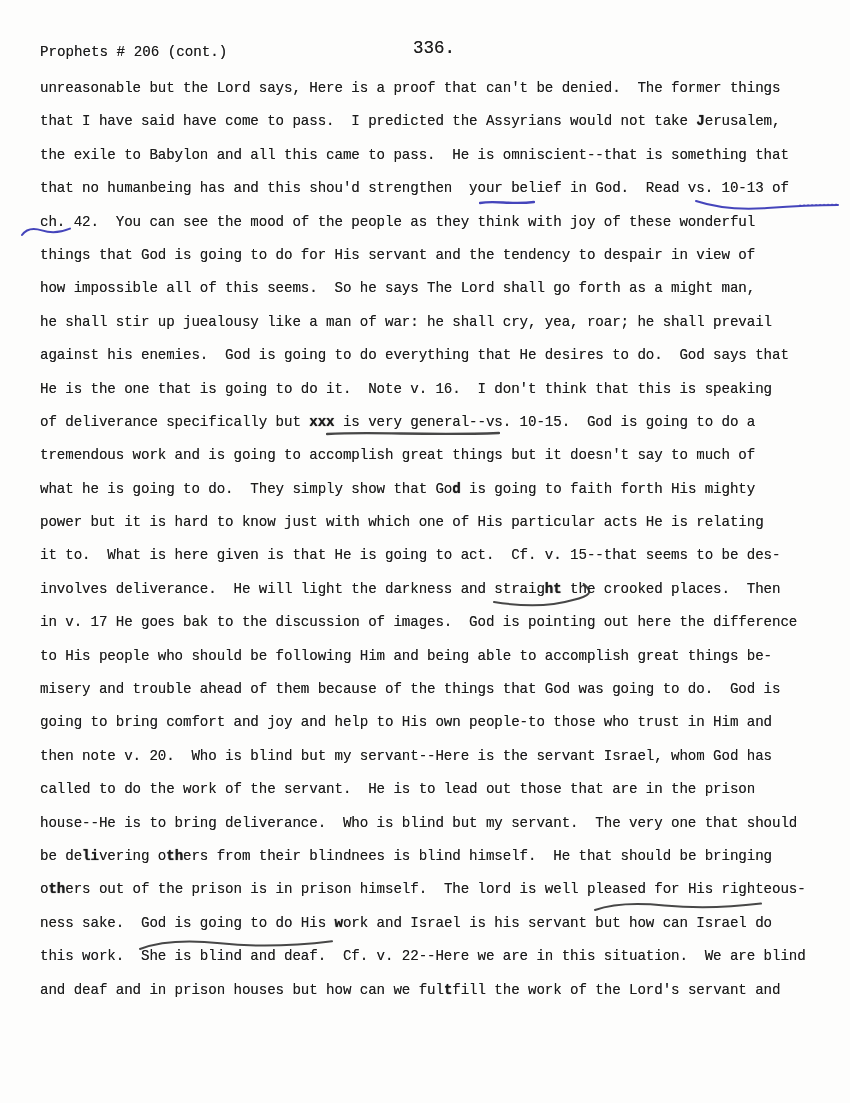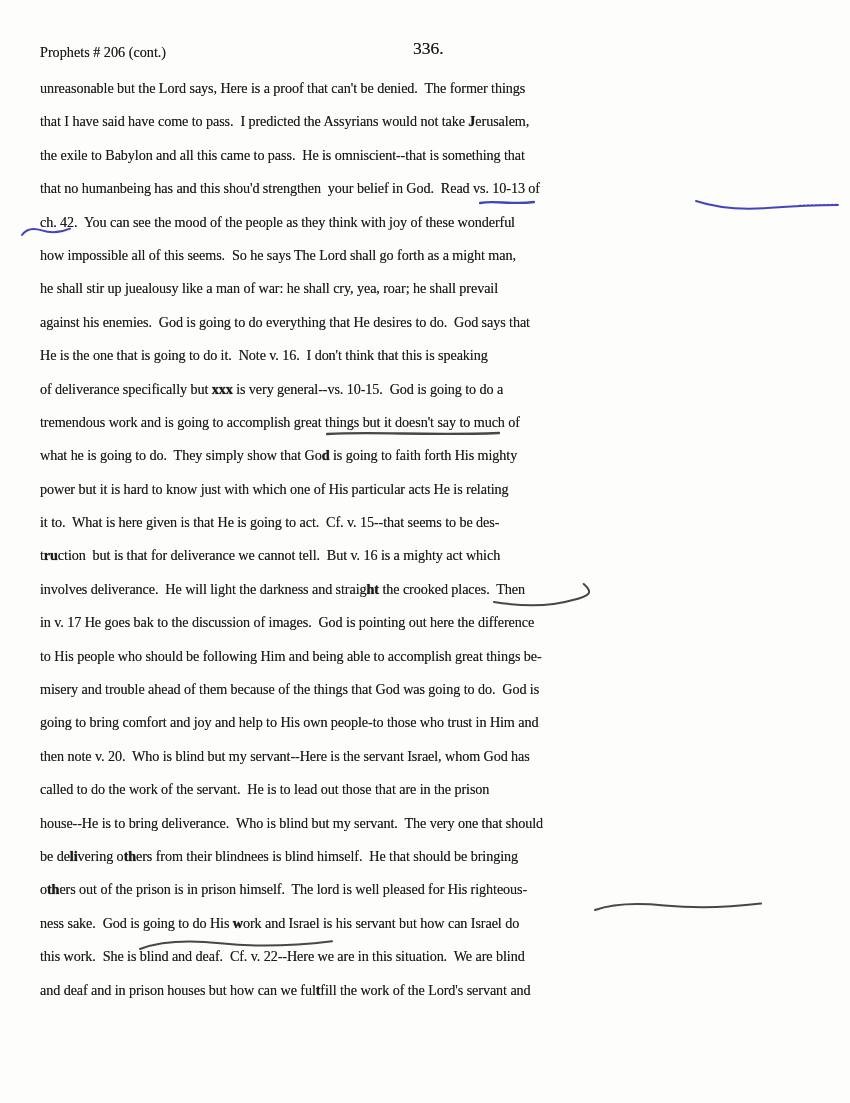--- a/index.html
+++ b/index.html
@@ -1,21 +1,21 @@
 <!DOCTYPE html>
 <html><head>
 <meta charset="utf-8">
 <style>
   html,body{margin:0;padding:0;background:#e8e8e6;}
   .page{
     position:relative;
     width:850px;height:1103px;
     background:#fdfdfc;
     overflow:hidden;
-    font-family:Liberation Serif, serif;
+    font-family:Liberation Mono, monospace;
     color:#1c1c1c;
   }
   .header-line{position:absolute;top:44px;left:40px;font-size:14.2px;
     text-shadow:0 0 .5px rgba(10,10,10,.6);}
   .page-number{position:absolute;top:38px;left:413px;font-size:17.5px;
     text-shadow:0 0 .6px rgba(10,10,10,.65);text-align:right;}
   .doc-body{position:absolute;top:79px;left:40px;right:10px;}
   .line{
     height:33.4px;line-height:18px;white-space:pre;
     font-size:14.2px;letter-spacing:-0.1px;
@@ -31,30 +31,30 @@
   <div class="header-line">
     <span>Prophets # 206 (cont.)</span>
   </div>
   <div class="page-number">336.</div>
   <div class="doc-body" id="doc-body">
       <div class="line"><span>unreasonable but the Lord says, Here is a proof that can't be denied.  The former things</span></div>
       <div class="line"><span>that I have said have come to pass.  I predicted the Assyrians would not take </span><b>J</b><span>erusalem,</span></div>
       <div class="line"><span>the exile to Babylon and all this came to pass.  He is omniscient--that is something that</span></div>
       <div class="line"><span>that no humanbeing has and this shou'd strengthen  your belief in God.  Read vs. 10-13 of</span></div>
       <div class="line"><span>ch. 42.  You can see the mood of the people as they think with joy of these wonderful</span></div>
+      <div class="line"><span>things that God is going to do for His servant and the tendency to despair in view of</span></div>
       <div class="line"><span>how impossible all of this seems.  So he says The Lord shall go forth as a might man,</span></div>
       <div class="line"><span>he shall stir up juealousy like a man of war: he shall cry, yea, roar; he shall prevail</span></div>
       <div class="line"><span>against his enemies.  God is going to do everything that He desires to do.  God says that</span></div>
       <div class="line"><span>He is the one that is going to do it.  Note v. 16.  I don't think that this is speaking</span></div>
       <div class="line"><span>of deliverance specifically but </span><b>xxx</b><span> is very general--vs. 10-15.  God is going to do a</span></div>
       <div class="line"><span>tremendous work and is going to accomplish great things but it doesn't say to much of</span></div>
       <div class="line"><span>what he is going to do.  They simply show that Go</span><b>d</b><span> is going to faith forth His mighty</span></div>
       <div class="line"><span>power but it is hard to know just with which one of His particular acts He is relating</span></div>
       <div class="line"><span>it to.  What is here given is that He is going to act.  Cf. v. 15--that seems to be des-</span></div>
-      <div class="line"><span>t</span><b>ru</b><span>ction  but is that for deliverance we cannot tell.  But v. 16 is a mighty act which</span></div>
       <div class="line"><span>involves deliverance.  He will light the darkness and straig</span><b>ht</b><span> the crooked places.  Then</span></div>
       <div class="line"><span>in v. 17 He goes bak to the discussion of images.  God is pointing out here the difference</span></div>
       <div class="line"><span>to His people who should be following Him and being able to accomplish great things be-</span></div>
       <div class="line"><span>misery and trouble ahead of them because of the things that God was going to do.  God is</span></div>
       <div class="line"><span>going to bring comfort and joy and help to His own people-to those who trust in Him and</span></div>
       <div class="line"><span>then note v. 20.  Who is blind but my servant--Here is the servant Israel, whom God has</span></div>
       <div class="line"><span>called to do the work of the servant.  He is to lead out those that are in the prison</span></div>
       <div class="line"><span>house--He is to bring deliverance.  Who is blind but my servant.  The very one that should</span></div>
       <div class="line"><span>be de</span><b>li</b><span>vering o</span><b>th</b><span>ers from their blindnees is blind himself.  He that should be bringing</span></div>
       <div class="line"><span>o</span><b>th</b><span>ers out of the prison is in prison himself.  The lord is well pleased for His righteous-</span></div>

